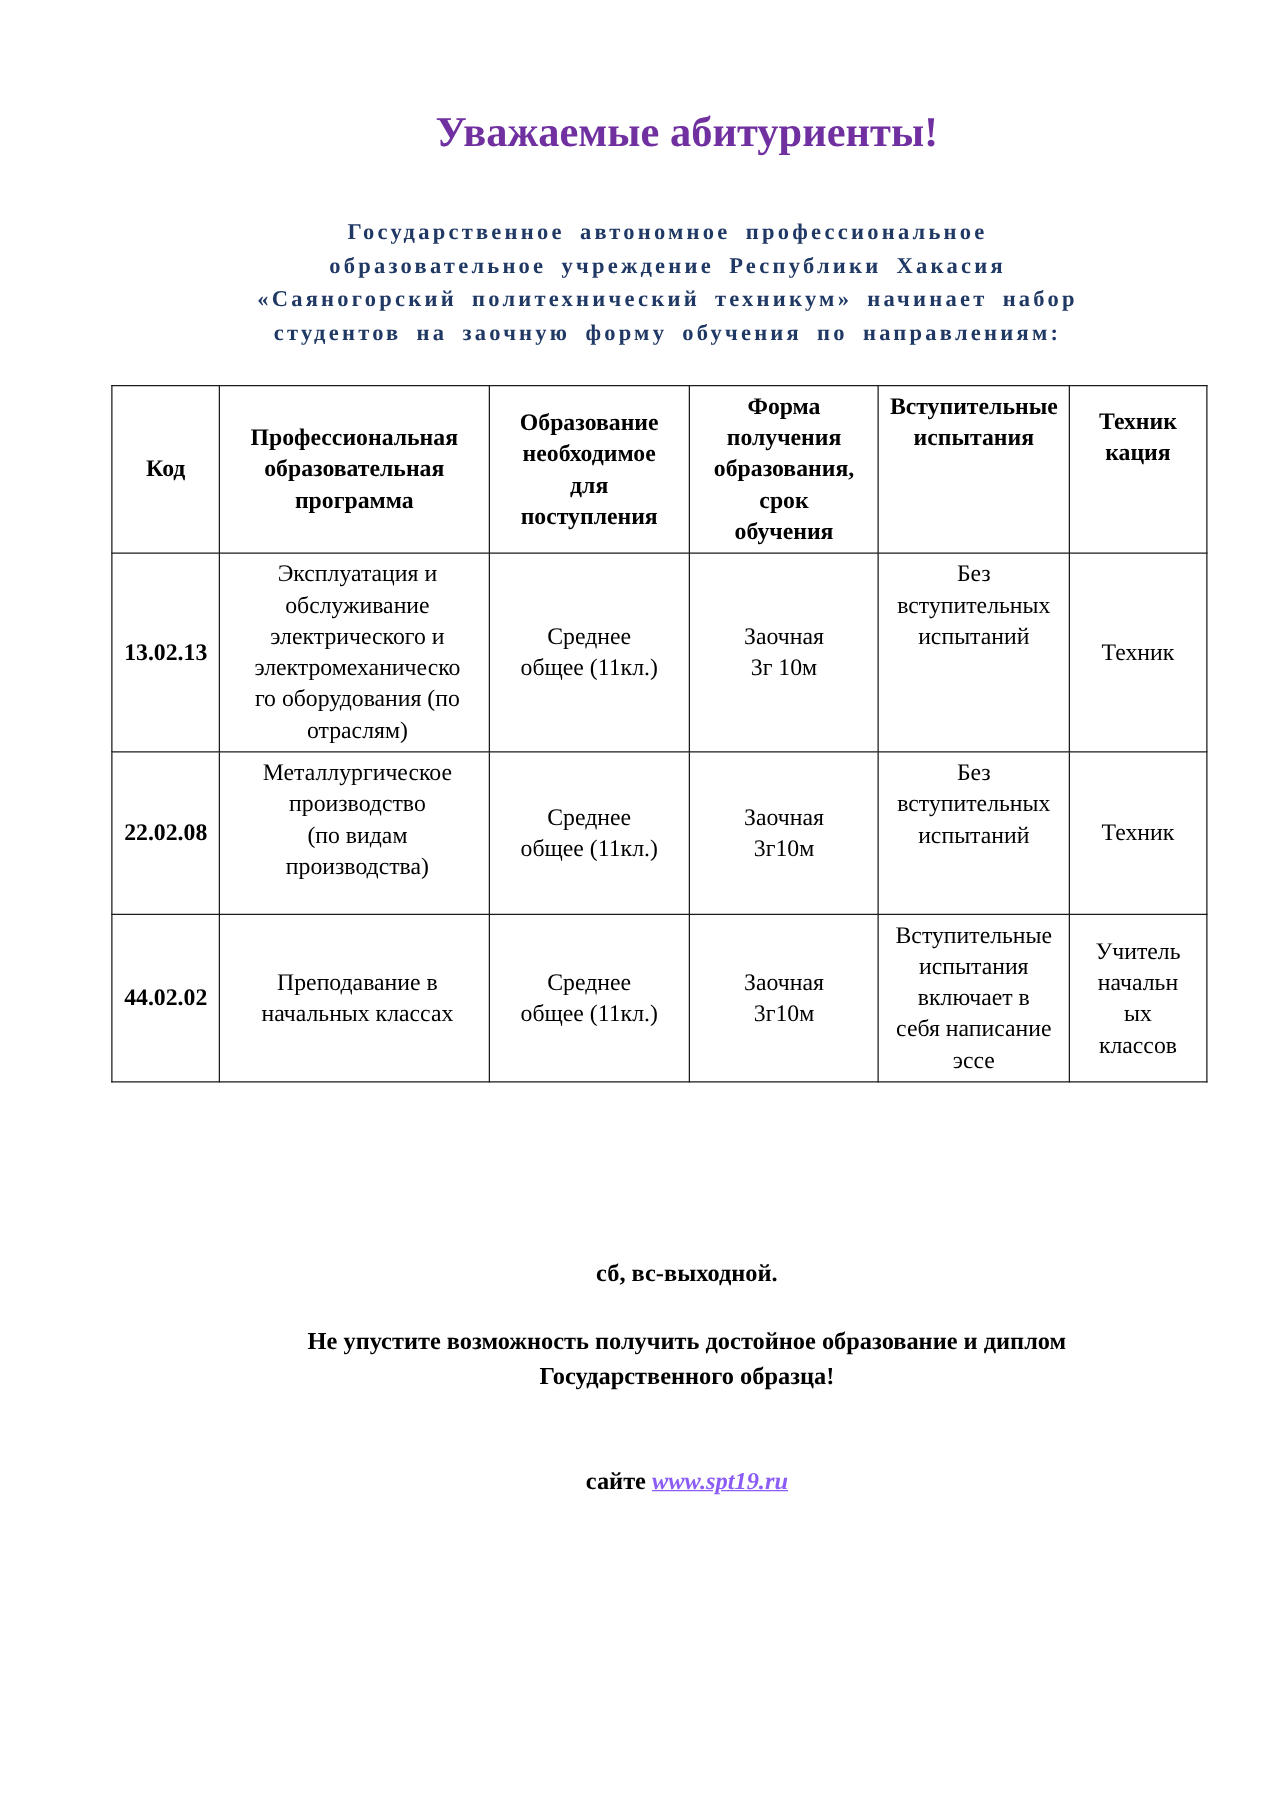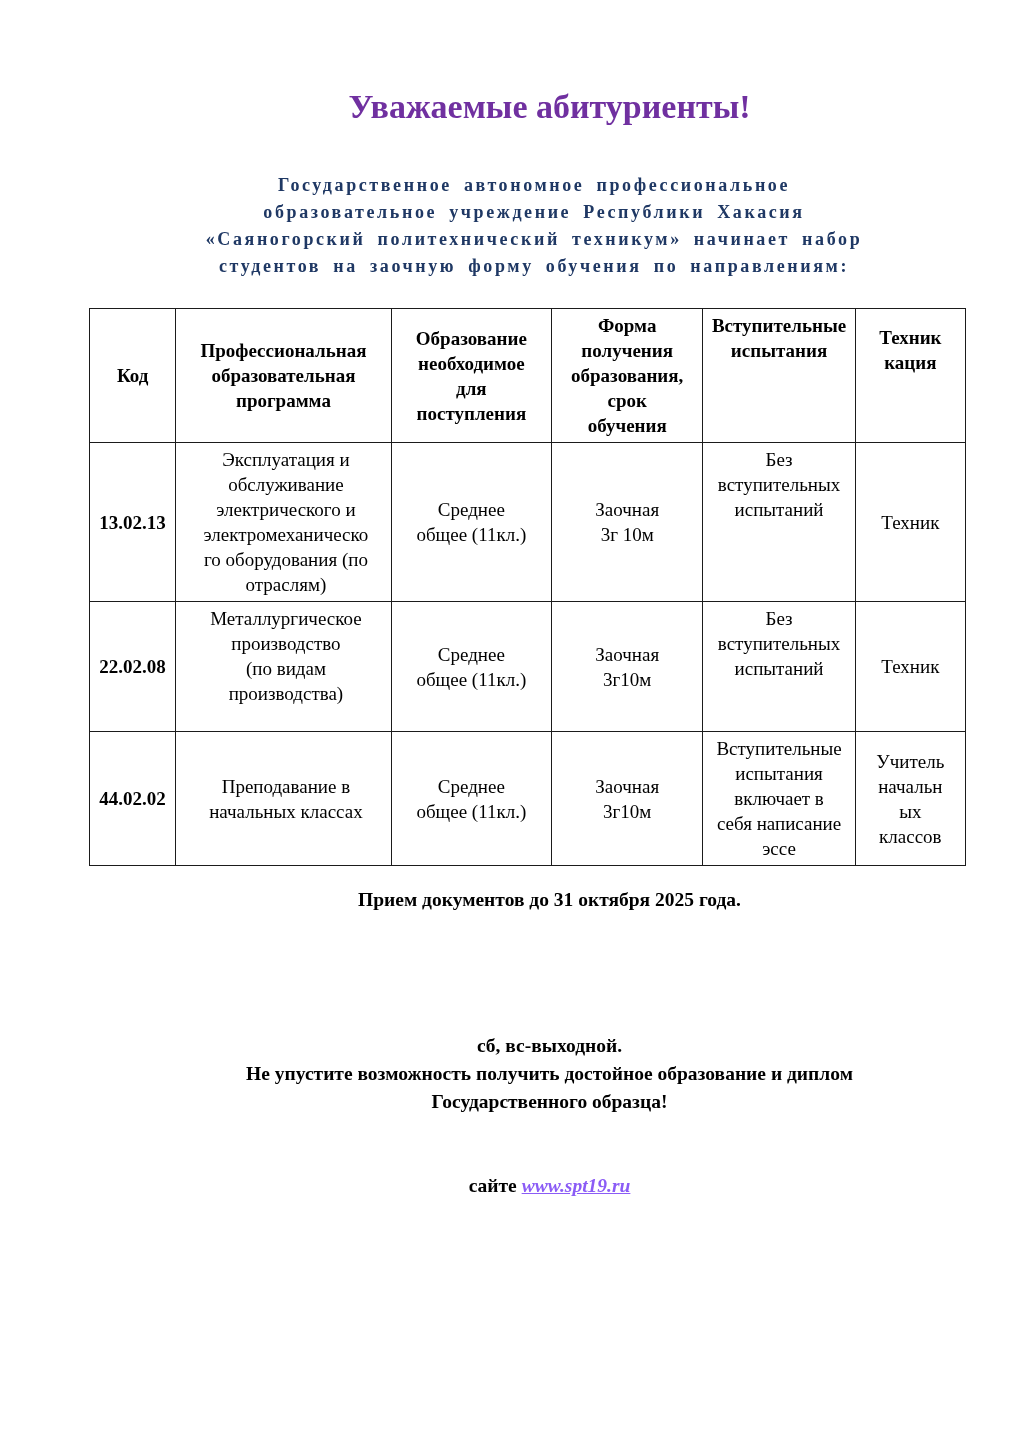--- a/index.html
+++ b/index.html
@@ -66,21 +66,21 @@
     left: 89px; right: 14px;
     margin: 0;
     text-align: center;
     font-size: 19.5px;
     font-weight: 700;
     line-height: 28px;
     color: #000000;
   }
   .fp-deadline   { top: 886px; }
   .fp-schedule   { top: 943px; }
-  .fp-weekend    { top: 1006px; margin-top: 26px; }
+  .fp-weekend    { top: 1006px; }
   .fp-motivation { top: 1060px; white-space: pre-line; text-align: center; }
   .fp-contacts   { top: 1144px; }
   .fp sup {
     font-size: 0.62em;
     vertical-align: super;
     line-height: 0;
     font-weight: 700;
   }
   a.site-link {
     color: #8b5cf6;
@@ -179,21 +179,20 @@
 себя написание
 эссе</td>
         <td>Учитель
 начальн
 ых
 классов</td>
       </tr>
     </tbody>
   </table>
 
-  <p class="fp fp-deadline">Прием документов до 31 октября 2025 года.</p>
 
 
   <p class="fp fp-weekend">сб, вс-выходной.</p>
 
   <p class="fp fp-motivation">Не упустите возможность получить достойное образование и диплом
 Государственного образца!</p>
 
   <p class="fp fp-contacts"><br><span>сайте </span><a href="#" class="site-link">www.spt19.ru</a></p>
 
 </div>

